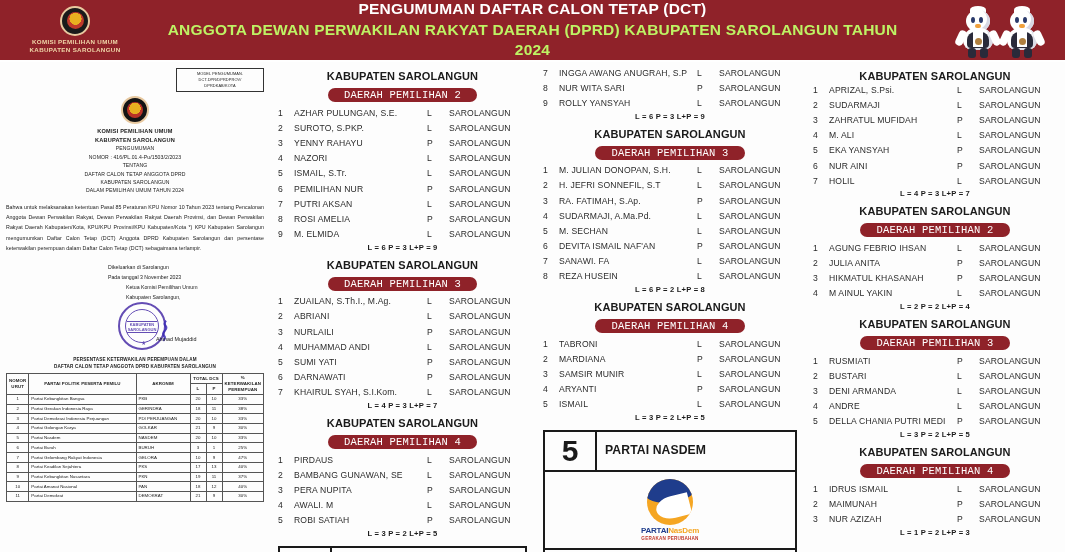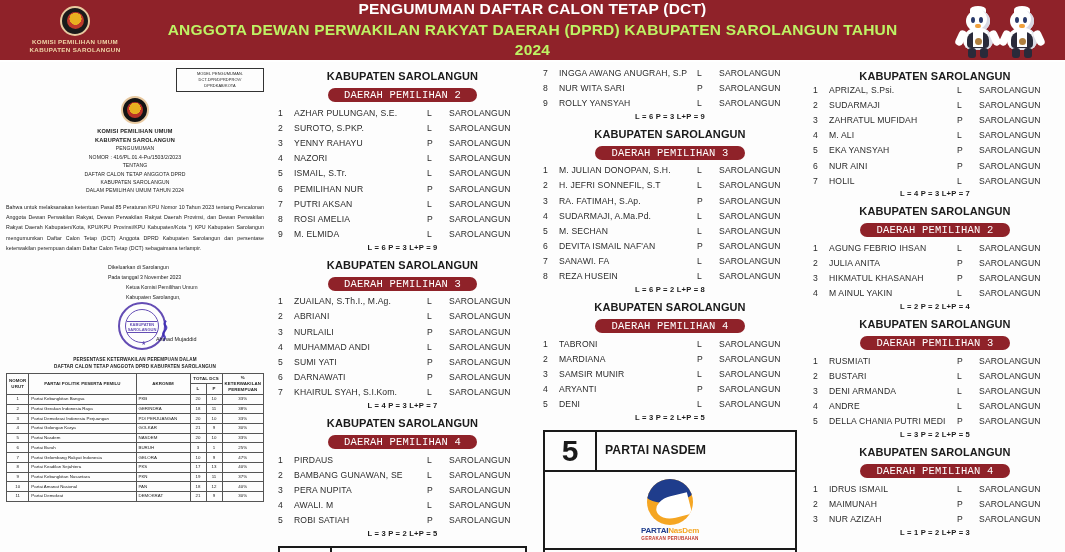--- a/index.html
+++ b/index.html
@@ -712,21 +712,21 @@
               <span class="kk">SAROLANGUN</span>
             </li>
             <li>
               <span class="no">4</span>
               <span class="nm">ARYANTI</span>
               <span class="lp">P</span>
               <span class="kk">SAROLANGUN</span>
             </li>
             <li>
               <span class="no">5</span>
-              <span class="nm">DENI</span>
+              <span class="nm">ISMAIL</span>
               <span class="lp">L</span>
               <span class="kk">SAROLANGUN</span>
             </li>
           </ul>
           <div class="tot-line">L = 3 P = 2 L+P = 5</div>
         </div>
       <div class="party-box">
         <div class="party-top">
           <div class="party-num">5</div>
           <div class="party-name">PARTAI NASDEM</div>

